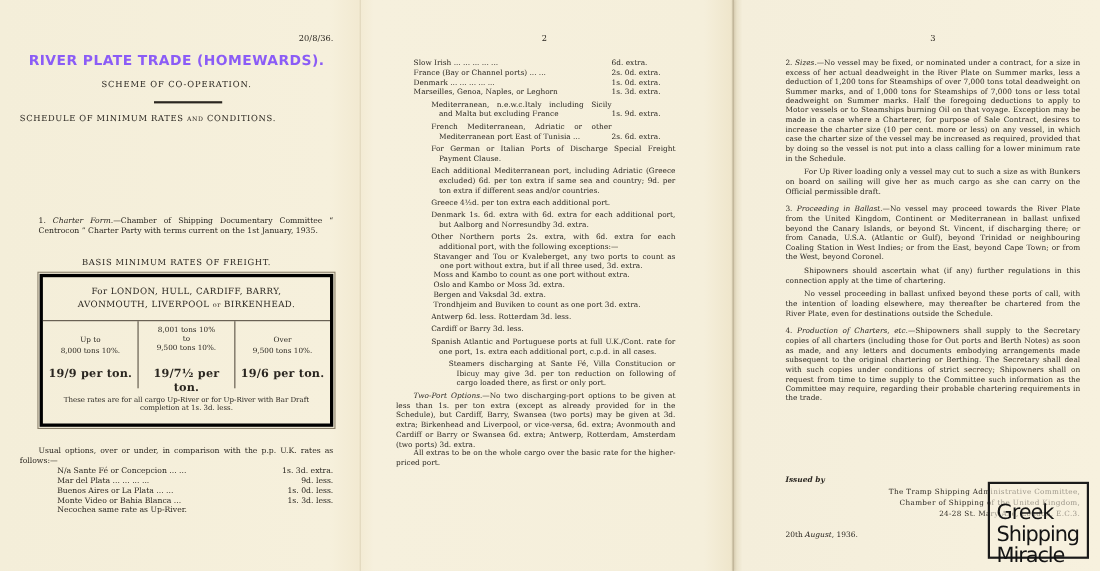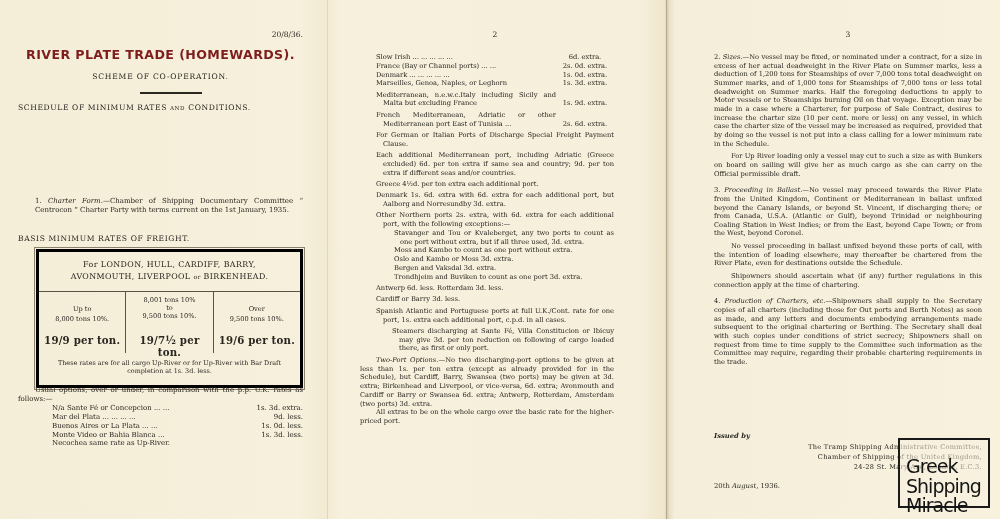--- a/index.html
+++ b/index.html
@@ -21,37 +21,37 @@
   .page { position: absolute; top: 0; height: 519px; }
   .page-1 { left: 18px; width: 285px; }
   .page-2 { left: 376px; width: 238px; }
   .page-3 { left: 714px; width: 268px; }
 
   
   .date-stamp { position: absolute; top: 30px; right: 0; font-size: 7.5px; }
   .main-title {
     position: absolute; top: 47px; left: 0; width: 285px; text-align: center;
     font-family: "DejaVu Sans", "Liberation Sans", sans-serif; font-weight: bold;
-    font-size: 12.6px; letter-spacing: 0.4px; color: #7f1d1d;
+    font-size: 12.6px; letter-spacing: 0.4px; color: #8b5cf6;
   }
   .subtitle { position: absolute; top: 72px; left: 0; width: 285px; text-align: center; font-size: 7.6px; letter-spacing: 0.8px; }
   .title-rule { position: absolute; top: 92px; left: 122px; width: 62px; height: 2px; background: #2a2620; }
   .schedule-head { position: absolute; top: 103px; left: 0; width: 285px; font-size: 7.6px; letter-spacing: 0.6px; }
   .schedule-head .sc { font-size: 5.6px; }
   .intro {
     position: absolute; top: 122px; left: 17px; width: 268px;
     font-size: 11.2px; line-height: 15.3px; text-align: justify; text-align-last: left;
   }
   .intro .first { padding-left: 17px; }
   .clause-1 {
     position: absolute; top: 197px; left: 17px; width: 268px;
     font-size: 7px; line-height: 9px; text-align: justify;
   }
   .clause-1 em { font-style: italic; }
-  .basis-head { position: absolute; top: 234px; left: 0; width: 285px; font-size: 7.6px; letter-spacing: 0.6px; }
+  .basis-head { position: absolute; top: 234px; left: 0; width: 285px; text-align: center; font-size: 7.6px; letter-spacing: 0.6px; }
 
   .rate-table {
     position: absolute; top: 249px; left: 18px; width: 267px; height: 139px;
     border: 3px solid #000000; outline: 1px solid #8a806c; outline-offset: 1px;
   }
   .rt-head {
     height: 40px; border-bottom: 1px solid #5a5245; text-align: center;
     font-size: 7.9px; line-height: 12px; padding-top: 7px; letter-spacing: 0.4px;
   }
   .rt-head .small { font-size: 6px; }
@@ -60,33 +60,33 @@
   .rt-col + .rt-col { border-left: 1px solid #5a5245; }
   .rt-col .range { font-size: 6.6px; line-height: 8px; position: absolute; left: 0; right: 0; top: 9px; }
   .rt-col .range.two { top: 12px; line-height: 10px; }
   .rt-col .range.three { top: 4px; }
   .rt-col .price { font-size: 10.2px; position: absolute; left: 0; right: 0; top: 42px; font-weight: bold; letter-spacing: 0.2px; }
   .rt-foot { font-size: 6.4px; line-height: 8px; text-align: center; padding-top: 6px; }
 
   .options {
     position: absolute; top: 386px; left: 17px; width: 268px; font-size: 7px; line-height: 8.9px;
   }
-  .options .lead { text-indent: 17px; text-align: justify; margin-left: -17px; padding-left: 0; }
+  .options .lead { text-indent: 17px; text-align: justify; margin-left: -17px; padding-left: 0; margin-top: 20px; }
   .opt-row { display: flex; padding-left: 17px; }
   .opt-row .lbl { flex: 1; white-space: nowrap; }
   .opt-row .val { width: 64px; text-align: right; }
 
   
   .page-num { position: absolute; top: 30px; left: 0; width: 100%; text-align: center; font-size: 7.5px; }
   .p2-block { position: absolute; top: 53px; left: 0; width: 238px; font-size: 6.7px; line-height: 8.8px; }
   .p2-block .row { display: flex; }
   .p2-block .row .lbl { flex: 1; }
-  .p2-block .row .val { width: 58px; text-align: center; white-space: nowrap; }
+  .p2-block .row .val { width: 58px; text-align: left; white-space: nowrap; }
   .p2-block .hang { padding-left: 7px; text-indent: -7px; text-align: justify; }
-  .p2-block .gap { margin-top: 2.5px; }
+  .p2-block .gap { margin-top: 2.5px; margin-left: 16px; }
   .p2-block .subhang { padding-left: 24px; text-indent: -6px; text-align: justify; }
   .p2-block .para { text-indent: 16px; text-align: justify; margin-left: -16px; }
   .p2-block .para em { font-style: italic; }
 
   
   .p3-block { position: absolute; top: 53px; left: 0; width: 268px; font-size: 6.7px; line-height: 8.65px; text-align: justify; }
   .p3-block p { text-indent: 0; }
   .p3-block .ind { text-indent: 17px; }
   .p3-block .gap { margin-top: 4px; }
   .p3-block .gap2 { margin-top: 8px; }
@@ -225,22 +225,22 @@
     <div class="para">All extras to be on the whole cargo over the basic rate for the higher-priced port.</div>
   </div>
 </div>
 
 <div class="page page-3">
   <div class="page-num">3</div>
   <div class="p3-block">
     <p><span>2. </span><em>Sizes.</em><span>—No vessel may be fixed, or nominated under a contract, for a size in excess of her actual deadweight in the River Plate on Summer marks, less a deduction of 1,200 tons for Steamships of over 7,000 tons total deadweight on Summer marks, and of 1,000 tons for Steamships of 7,000 tons or less total deadweight on Summer marks. Half the foregoing deductions to apply to Motor vessels or to Steamships burning Oil on that voyage. Exception may be made in a case where a Charterer, for purpose of Sale Contract, desires to increase the charter size (10 per cent. more or less) on any vessel, in which case the charter size of the vessel may be increased as required, provided that by doing so the vessel is not put into a class calling for a lower minimum rate in the Schedule.</span></p>
     <p class="ind gap">For Up River loading only a vessel may cut to such a size as with Bunkers on board on sailing will give her as much cargo as she can carry on the Official permissible draft.</p>
     <p class="gap2"><span>3. </span><em>Proceeding in Ballast.</em><span>—No vessel may proceed towards the River Plate from the United Kingdom, Continent or Mediterranean in ballast unfixed beyond the Canary Islands, or beyond St. Vincent, if discharging there; or from Canada, U.S.A. (Atlantic or Gulf), beyond Trinidad or neighbouring Coaling Station in West Indies; or from the East, beyond Cape Town; or from the West, beyond Coronel.</span></p>
+    <p class="ind gap">Shipowners should ascertain what (if any) further regulations in this connection apply at the time of chartering.</p>
     <p class="ind gap">No vessel proceeding in ballast unfixed beyond these ports of call, with the intention of loading elsewhere, may thereafter be chartered from the River Plate, even for destinations outside the Schedule.</p>
-    <p class="ind gap">Shipowners should ascertain what (if any) further regulations in this connection apply at the time of chartering.</p>
     <p class="gap2"><span>4. </span><em>Production of Charters, etc.</em><span>—Shipowners shall supply to the Secretary copies of all charters (including those for Out ports and Berth Notes) as soon as made, and any letters and documents embodying arrangements made subsequent to the original chartering or Berthing.  The Secretary shall deal with such copies under conditions of strict secrecy; Shipowners shall on request from time to time supply to the Committee such information as the Committee may require, regarding their probable chartering requirements in the trade.</span></p>
   </div>
   <div class="issued">Issued by</div>
   <div class="issuer issuer-1">The Tramp Shipping Administrative Committee,</div>
   <div class="issuer issuer-2">Chamber of Shipping of the United Kingdom,</div>
   <div class="issuer issuer-3">24-28 St. Mary Axe, London, E.C.3.</div>
   <div class="issue-date"><span>20th </span><em>August</em><span>, 1936.</span></div>
 </div>
 
 <div class="watermark">

